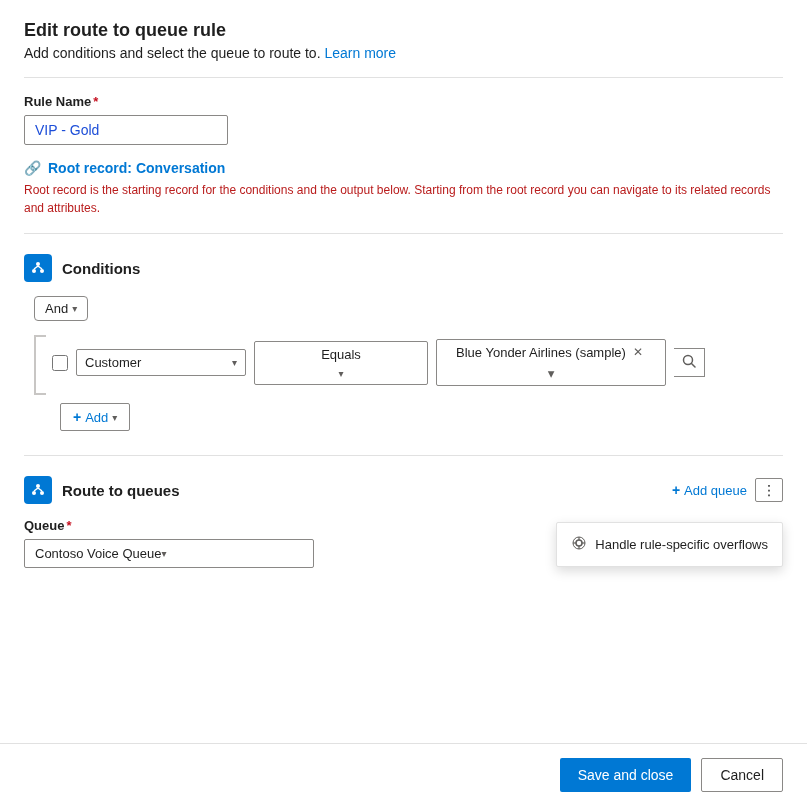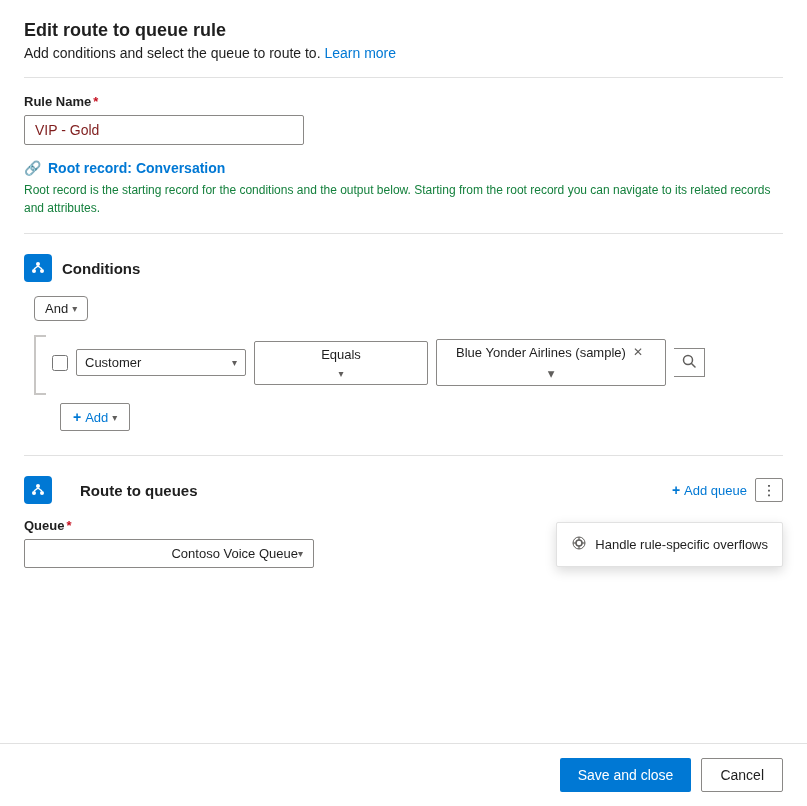--- a/index.html
+++ b/index.html
@@ -44,23 +44,23 @@
     }
     .required-star {
       color: #c50f1f;
       margin-left: 2px;
     }
     .text-input {
       border: 1px solid #8a8886;
       border-radius: 2px;
       padding: 6px 10px;
       font-size: 14px;
-      width: 280px;
+      width: 204px;
       outline: none;
-      color: #7f1d1d;
+      color: #1d4ed8;
     }
     .root-record-section {
       margin-top: 14px;
     }
     .root-record-header {
       display: flex;
       align-items: center;
       gap: 6px;
       color: #0078d4;
       font-weight: 600;
@@ -70,21 +70,21 @@
     .root-record-icon {
       width: 18px;
       height: 18px;
       display: inline-flex;
       align-items: center;
       justify-content: center;
       font-size: 14px;
     }
     .root-record-desc {
       font-size: 12px;
-      color: #15803d;
+      color: #b91c1c;
       line-height: 1.5;
     }
     .section-card {
       background: #fff;
       border: none;
       margin-top: 20px;
     }
     .section-header {
       display: flex;
       align-items: center;
@@ -217,21 +217,21 @@
     }
     .route-queues-header {
       display: flex;
       align-items: center;
       justify-content: space-between;
       margin-bottom: 14px;
     }
     .route-queues-header-left {
       display: flex;
       align-items: center;
-      gap: 28px;
+      gap: 10px;
     }
     .route-queues-header-right {
       display: flex;
       align-items: center;
       gap: 8px;
       position: relative;
     }
     .add-queue-btn {
       display: inline-flex;
       align-items: center;
@@ -280,21 +280,21 @@
     }
     .queue-field-label {
       font-size: 13px;
       font-weight: 600;
       margin-bottom: 6px;
     }
     .queue-select {
       width: 290px;
       display: inline-flex;
       align-items: center;
-      justify-content: flex-end;
+      justify-content: flex-start;
       border: 1px solid #8a8886;
       border-radius: 2px;
       padding: 6px 10px;
       font-size: 13px;
       cursor: pointer;
       background: #fff;
       color: #1f1f1f;
     }
     .footer-bar {
       position: fixed;

